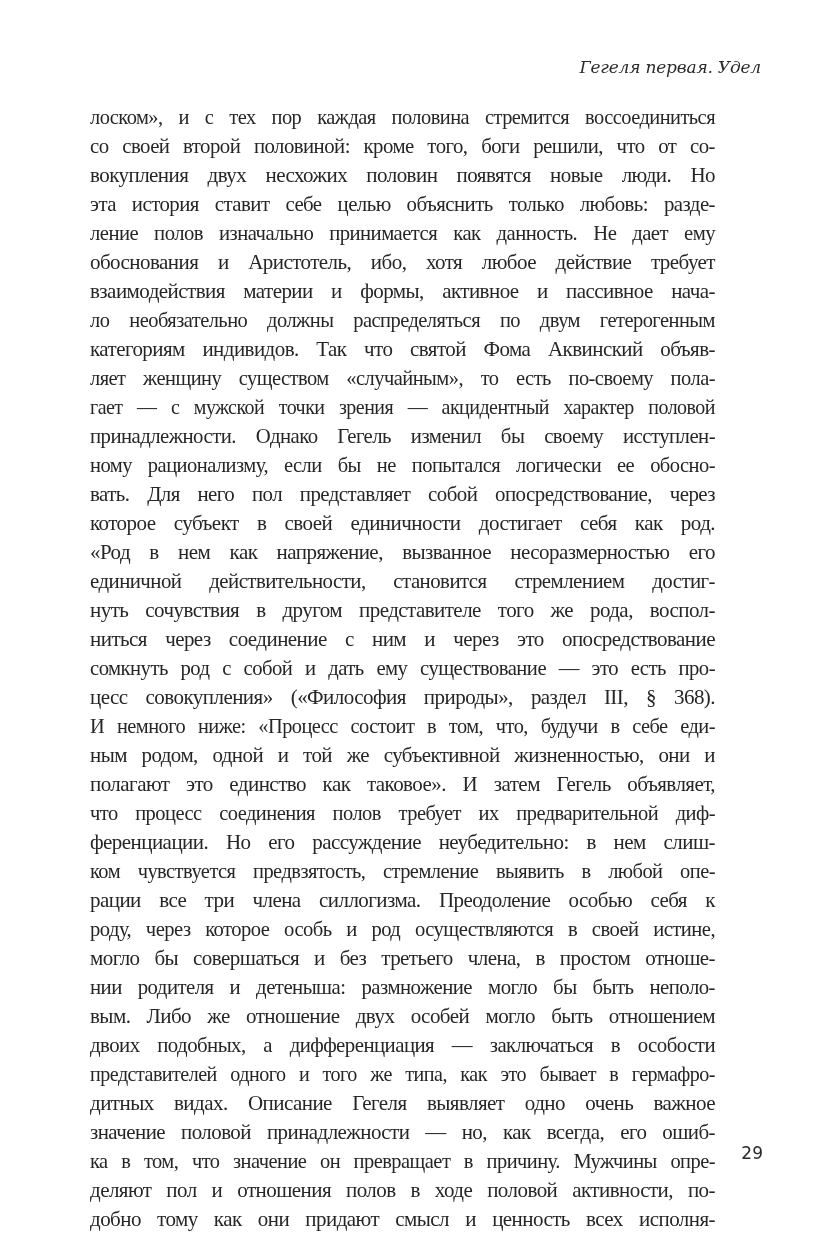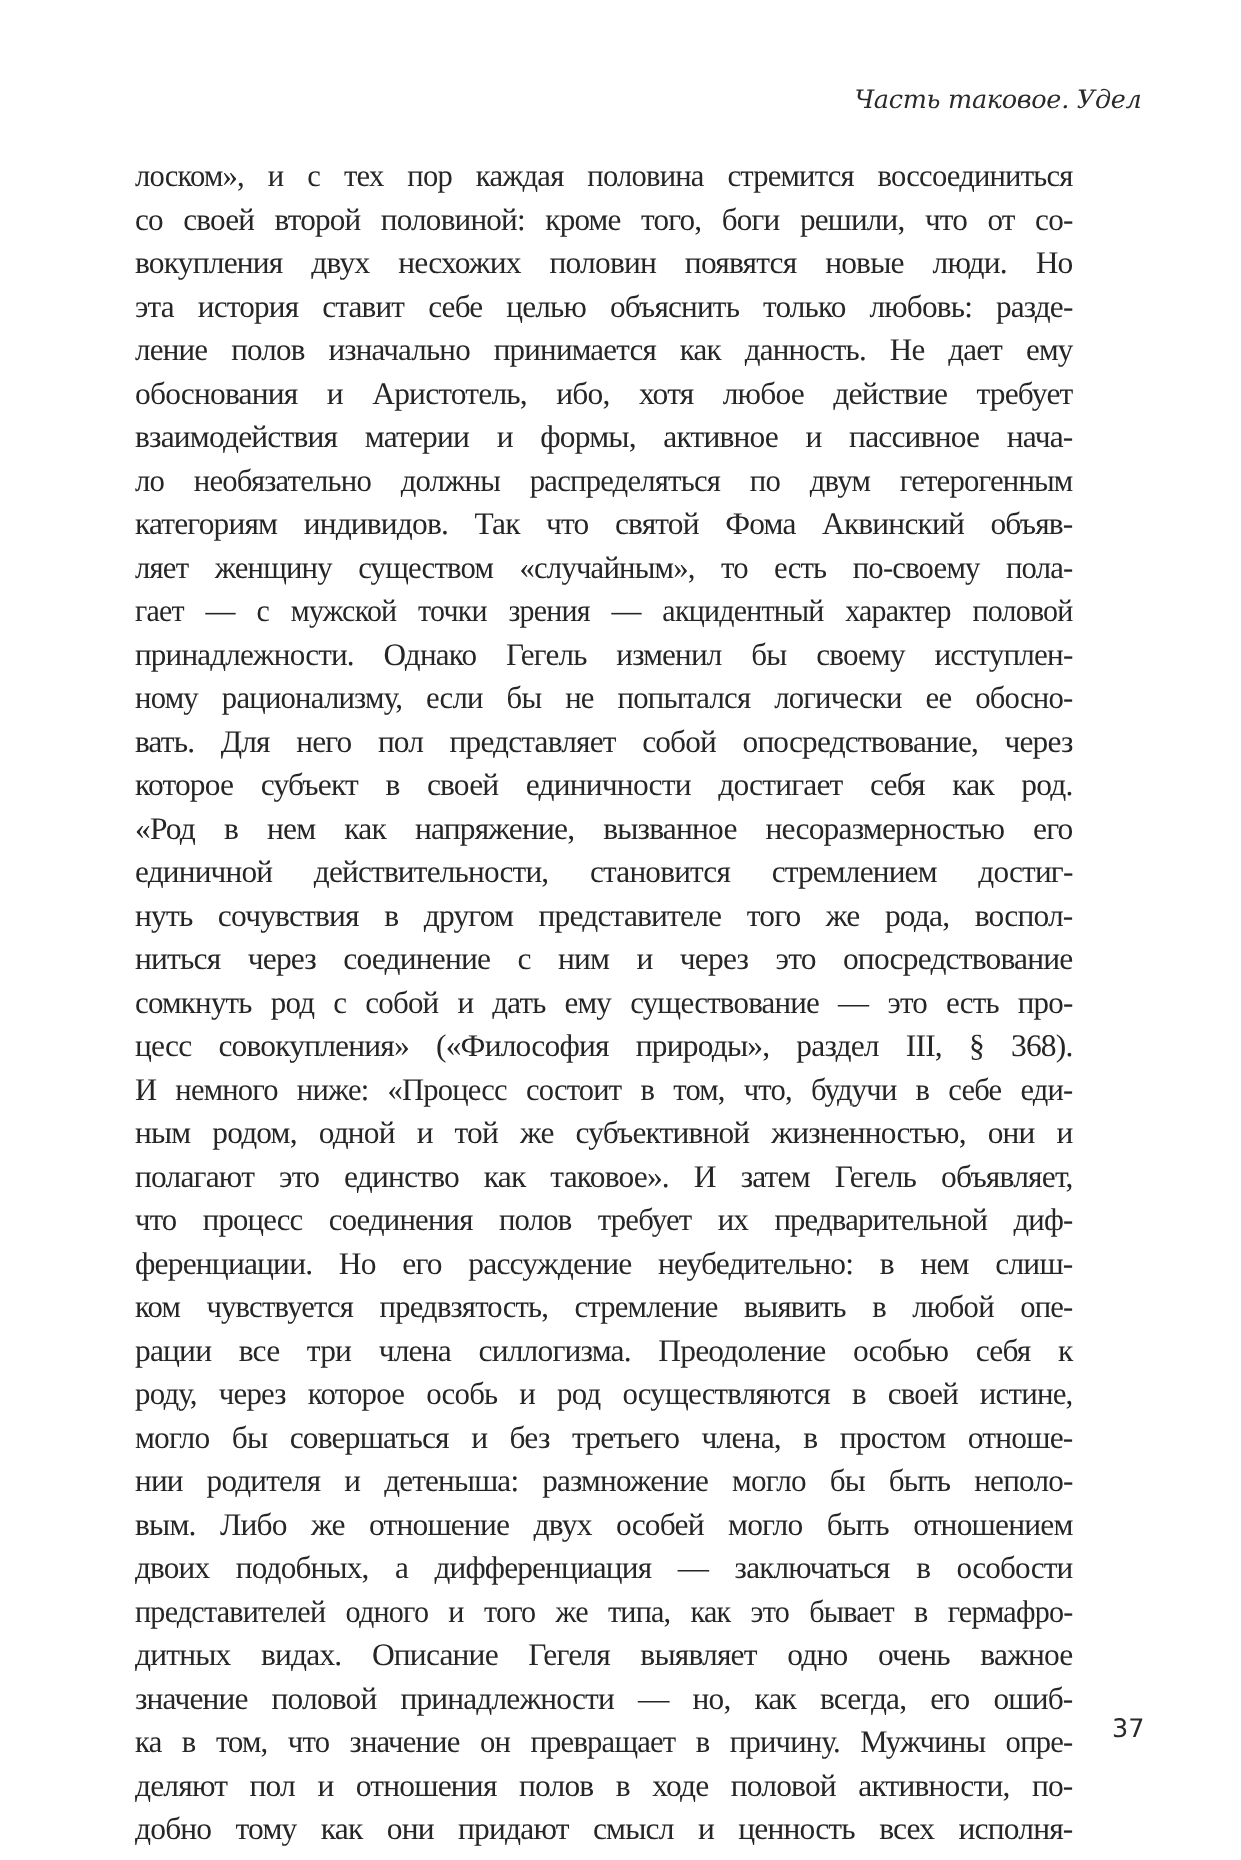--- a/index.html
+++ b/index.html
@@ -49,17 +49,17 @@
       top: 1143px;
       right: 64px;
       font-family: "DejaVu Sans", sans-serif;
       font-size: 17px;
       color: #2a2a2a;
     }
   </style>
 </head>
 <body>
 
-<div class="running-header">Часть таковое. Удел</div>
+<div class="running-header">Гегеля первая. Удел</div>
 
 <div class="body-text" id="body-text"><span class="line" style="display: inline-block; width: 643px; transform-origin: left top; transform: scaleX(0.972006);">лоском», и с тех пор каждая половина стремится воссоединиться</span><span class="line" style="display: inline-block; width: 631px; transform-origin: left top; transform: scaleX(0.990491);">со своей второй половиной: кроме того, боги решили, что от со-</span><span class="line" style="display: block; width: 625px;">вокупления двух несхожих половин появятся новые люди. Но</span><span class="line" style="display: inline-block; width: 630px; transform-origin: left top; transform: scaleX(0.992063);">эта история ставит себе целью объяснить только любовь: разде-</span><span class="line" style="display: inline-block; width: 634px; transform-origin: left top; transform: scaleX(0.985804);">ление полов изначально принимается как данность. Не дает ему</span><span class="line" style="display: block; width: 625px;">обоснования и Аристотель, ибо, хотя любое действие требует</span><span class="line" style="display: block; width: 625px;">взаимодействия материи и формы, активное и пассивное нача-</span><span class="line" style="display: inline-block; width: 641px; transform-origin: left top; transform: scaleX(0.975039);">ло необязательно должны распределяться по двум гетерогенным</span><span class="line" style="display: inline-block; width: 626px; transform-origin: left top; transform: scaleX(0.998403);">категориям индивидов. Так что святой Фома Аквинский объяв-</span><span class="line" style="display: inline-block; width: 641px; transform-origin: left top; transform: scaleX(0.975039);">ляет женщину существом «случайным», то есть по-своему пола-</span><span class="line" style="display: inline-block; width: 657px; transform-origin: left top; transform: scaleX(0.951294);">гает — с мужской точки зрения — акцидентный характер половой</span><span class="line" style="display: inline-block; width: 632px; transform-origin: left top; transform: scaleX(0.988924);">принадлежности. Однако Гегель изменил бы своему исступлен-</span><span class="line" style="display: inline-block; width: 640px; transform-origin: left top; transform: scaleX(0.976562);">ному рационализму, если бы не попытался логически ее обосно-</span><span class="line" style="display: inline-block; width: 628px; transform-origin: left top; transform: scaleX(0.995223);">вать. Для него пол представляет собой опосредствование, через</span><span class="line" style="display: block; width: 625px;">которое субъект в своей единичности достигает себя как род.</span><span class="line" style="display: block; width: 625px;">«Род в нем как напряжение, вызванное несоразмерностью его</span><span class="line" style="display: inline-block; width: 629px; transform-origin: left top; transform: scaleX(0.993641);">единичной действительности, становится стремлением достиг-</span><span class="line" style="display: block; width: 625px;">нуть сочувствия в другом представителе того же рода, воспол-</span><span class="line" style="display: block; width: 625px;">ниться через соединение с ним и через это опосредствование</span><span class="line" style="display: inline-block; width: 635px; transform-origin: left top; transform: scaleX(0.984252);">сомкнуть род с собой и дать ему существование — это есть про-</span><span class="line" style="display: block; width: 625px;">цесс совокупления» («Философия природы», раздел III, § 368).</span><span class="line" style="display: inline-block; width: 644px; transform-origin: left top; transform: scaleX(0.970497);">И немного ниже: «Процесс состоит в том, что, будучи в себе еди-</span><span class="line" style="display: inline-block; width: 627px; transform-origin: left top; transform: scaleX(0.99681);">ным родом, одной и той же субъективной жизненностью, они и</span><span class="line" style="display: block; width: 625px;">полагают это единство как таковое». И затем Гегель объявляет,</span><span class="line" style="display: inline-block; width: 641px; transform-origin: left top; transform: scaleX(0.975039);">что процесс соединения полов требует их предварительной диф-</span><span class="line" style="display: block; width: 625px;">ференциации. Но его рассуждение неубедительно: в нем слиш-</span><span class="line" style="display: inline-block; width: 642px; transform-origin: left top; transform: scaleX(0.97352);">ком чувствуется предвзятость, стремление выявить в любой опе-</span><span class="line" style="display: block; width: 625px;">рации все три члена силлогизма. Преодоление особью себя к</span><span class="line" style="display: inline-block; width: 637px; transform-origin: left top; transform: scaleX(0.981162);">роду, через которое особь и род осуществляются в своей истине,</span><span class="line" style="display: block; width: 625px;">могло бы совершаться и без третьего члена, в простом отноше-</span><span class="line" style="display: inline-block; width: 631px; transform-origin: left top; transform: scaleX(0.990491);">нии родителя и детеныша: размножение могло бы быть неполо-</span><span class="line" style="display: block; width: 625px;">вым. Либо же отношение двух особей могло быть отношением</span><span class="line" style="display: inline-block; width: 630px; transform-origin: left top; transform: scaleX(0.992063);">двоих подобных, а дифференциация — заключаться в особости</span><span class="line" style="display: inline-block; width: 653px; transform-origin: left top; transform: scaleX(0.957121);">представителей одного и того же типа, как это бывает в гермафро-</span><span class="line" style="display: block; width: 625px;">дитных видах. Описание Гегеля выявляет одно очень важное</span><span class="line" style="display: inline-block; width: 627px; transform-origin: left top; transform: scaleX(0.99681);">значение половой принадлежности — но, как всегда, его ошиб-</span><span class="line" style="display: inline-block; width: 642px; transform-origin: left top; transform: scaleX(0.97352);">ка в том, что значение он превращает в причину. Мужчины опре-</span><span class="line" style="display: block; width: 625px;">деляют пол и отношения полов в ходе половой активности, по-</span><span class="line" style="display: block; width: 625px;">добно тому как они придают смысл и ценность всех исполня-</span></div>
 
-<div class="page-number">37</div>
+<div class="page-number">29</div>
 
 </body></html>

